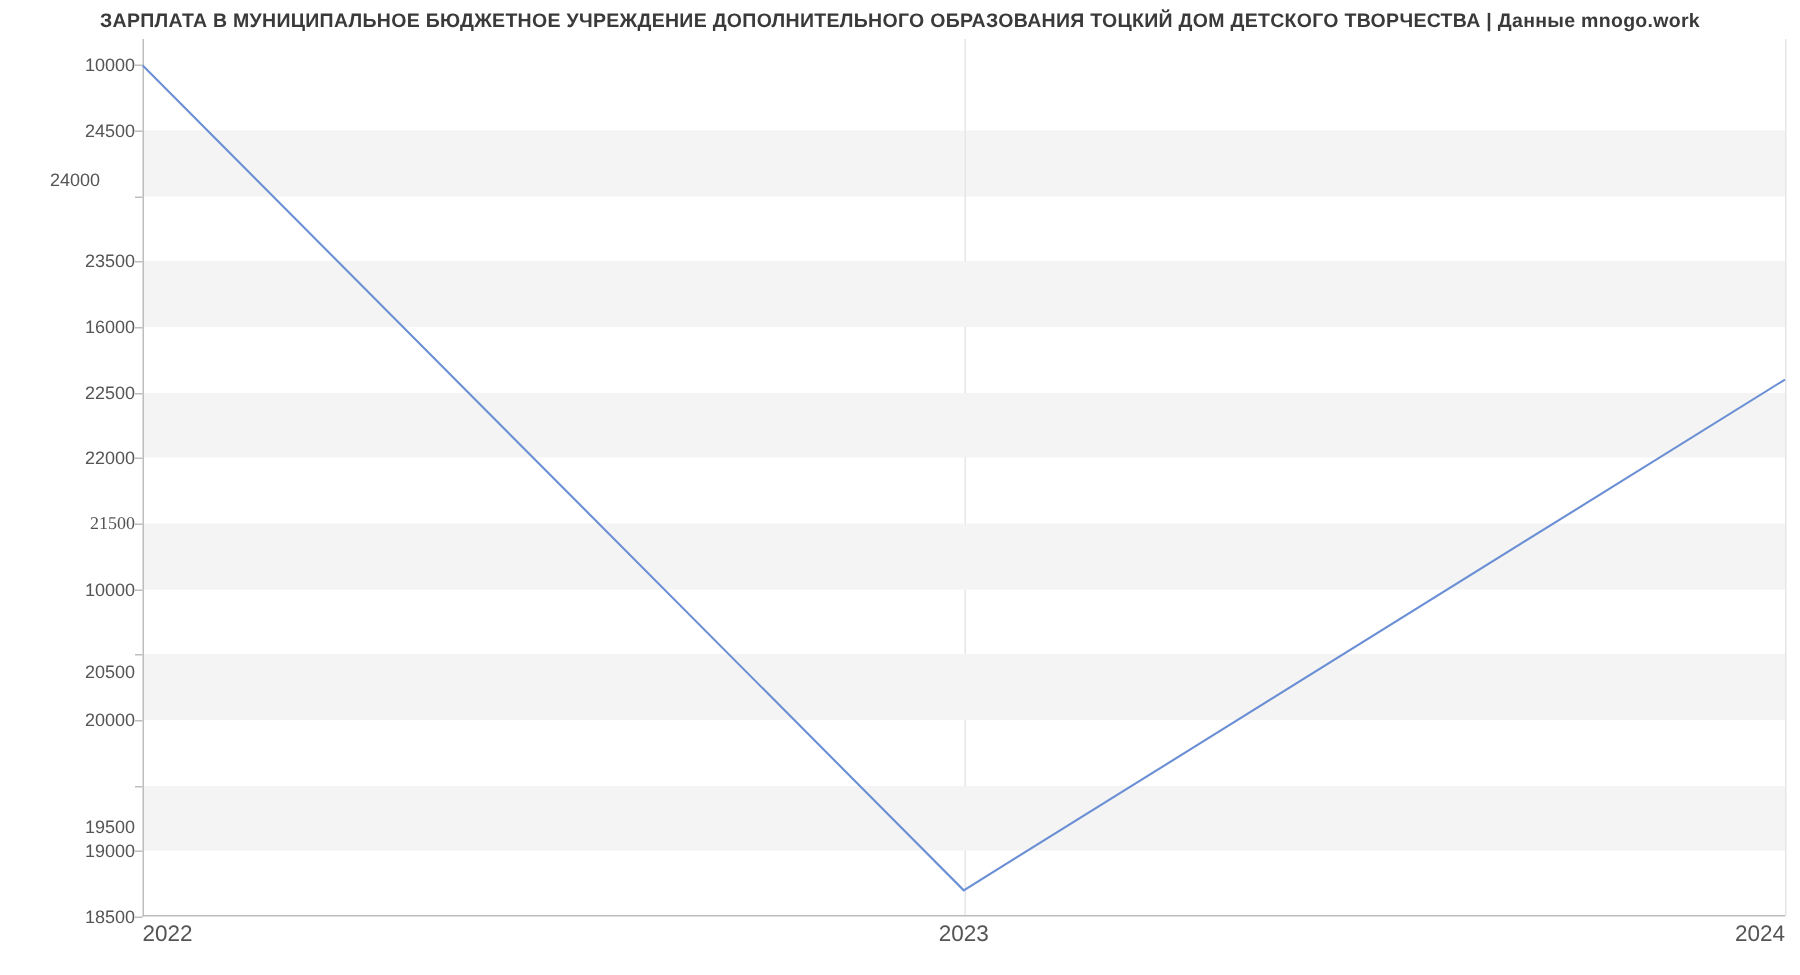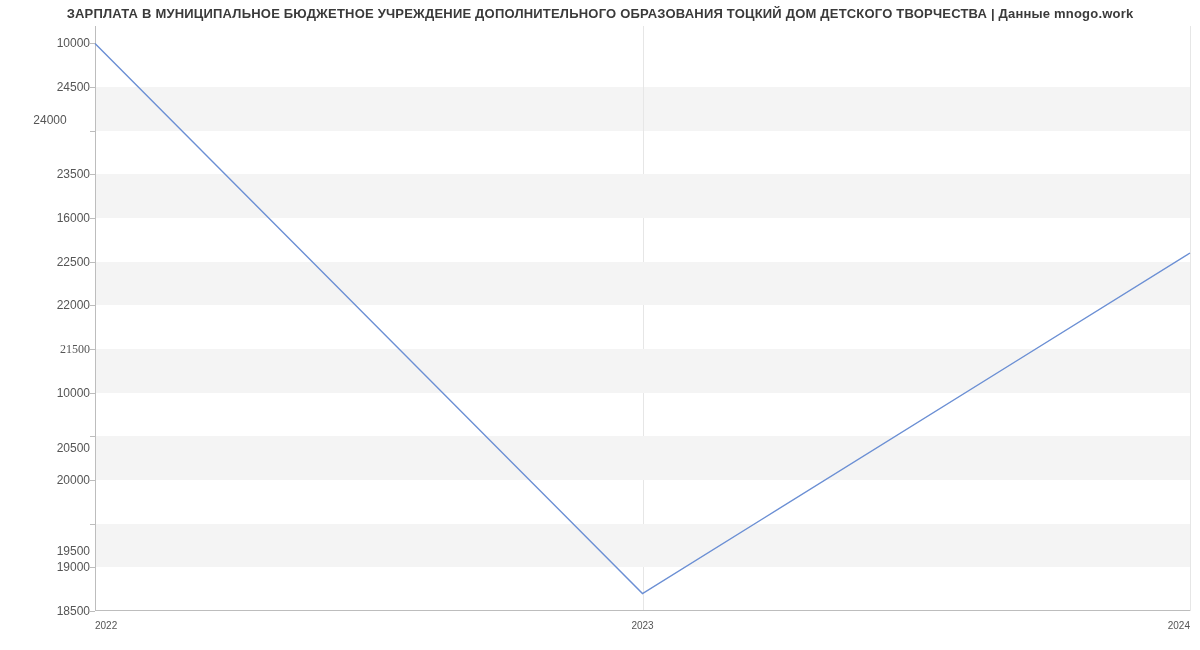--- a/index.html
+++ b/index.html
@@ -69,21 +69,21 @@
   .y-tick-mark {
     position: absolute;
     left: -5px;
     width: 5px;
     height: 1px;
     background: #bdbdbd;
   }
   .x-tick-label {
     position: absolute;
     bottom: -20px;
-    font-size: 10px;
+    font-size: 15px;
     color: #555;
     transform: translateX(-50%);
     white-space: nowrap;
   }
   .vgrid {
     position: absolute;
     top: 0;
     bottom: 0;
     width: 1px;
     background: #e6e6e6;

